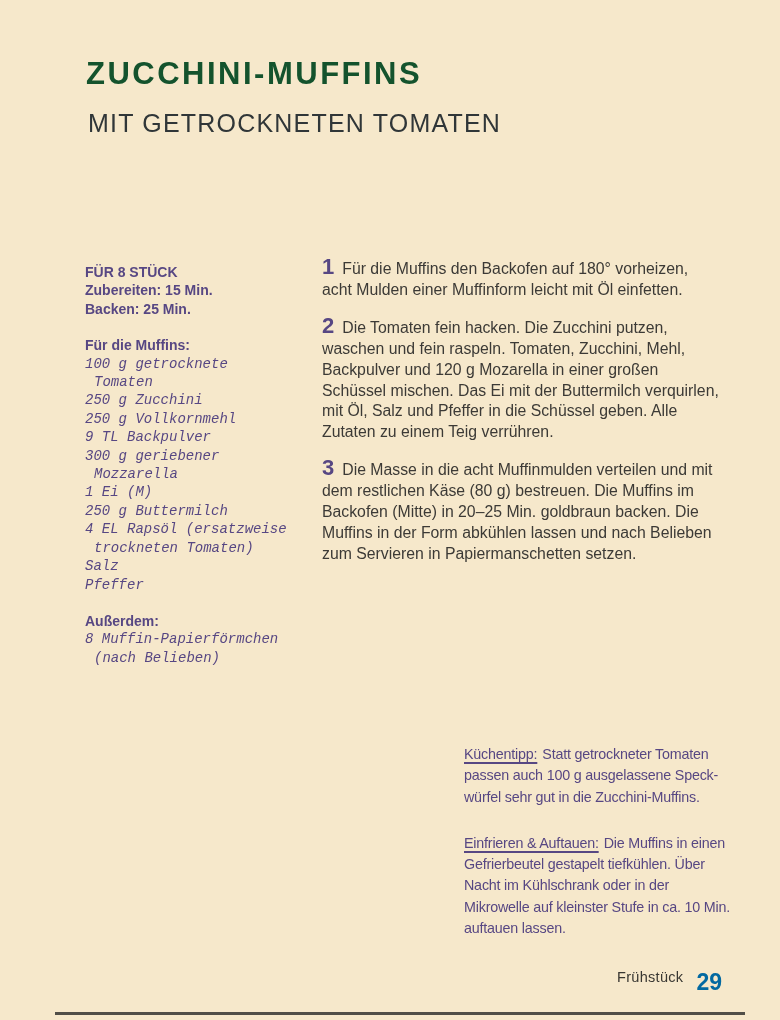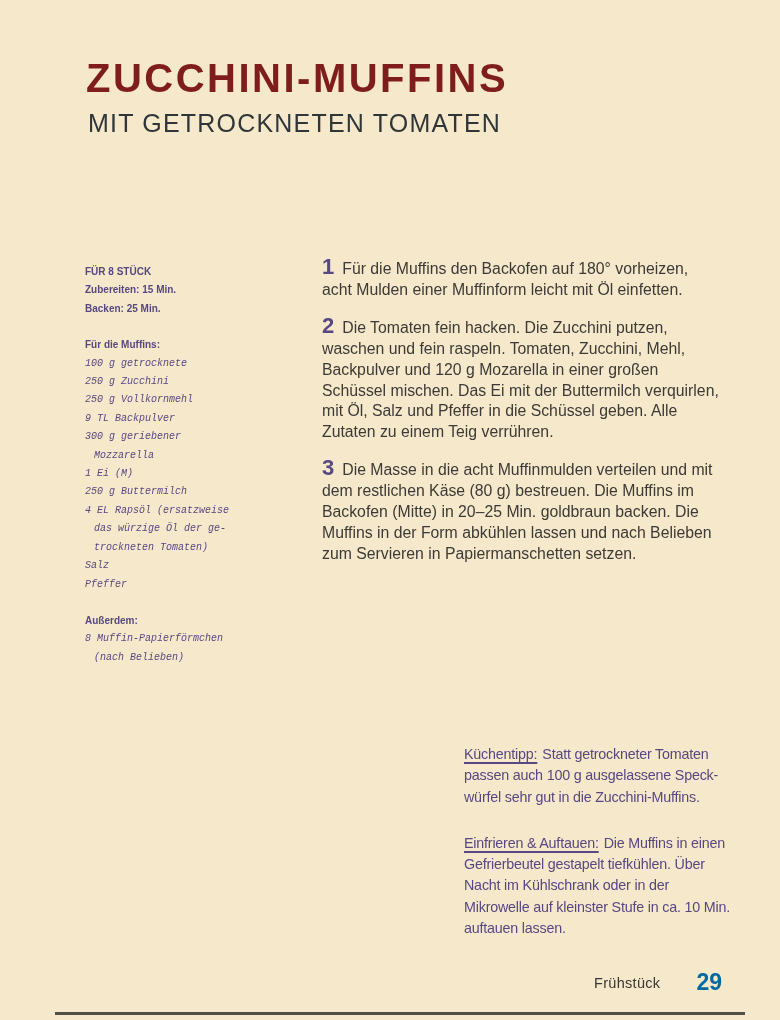--- a/index.html
+++ b/index.html
@@ -7,33 +7,33 @@
     position:relative;
     width:780px; height:1020px;
     background:#f6e8cb;
     font-family:"Liberation Sans", sans-serif;
     overflow:hidden;
   }
 
   
   .title {
     position:absolute; left:86px; top:56px;
-    font-size:40px; font-weight:700; letter-spacing:2.5px;
-    color:#7f1d1d; white-space:nowrap;
+    font-size:31px; font-weight:700; letter-spacing:2.5px;
+    color:#14532d; white-space:nowrap;
   }
   .subtitle {
     position:absolute; left:88px; top:109px;
     font-size:25px; font-weight:400; letter-spacing:1.2px;
     color:#303638; white-space:nowrap;
   }
 
   
   .sidebar {
     position:absolute; left:85px; top:263px; width:230px;
-    color:#574783; font-size:10px; line-height:18.4px;
+    color:#574783; font-size:14px; line-height:18.4px;
   }
   .ing { font-style:italic;font-family:Liberation Mono, monospace; }
   .ing.indent { padding-left:9px; }
   .sb-heading { font-weight:700; margin-top:18px; }
   .sb-meta { font-weight:700; }
 
   
   .steps {
     position:absolute; left:322px; top:256px; width:400px;
     color:#3c3a36; font-size:15.8px; line-height:20.9px;
@@ -53,21 +53,21 @@
   .tip2 { margin-top:25px !important; }
   .tip-label {
     font-weight:400; text-decoration:underline;
     text-decoration-thickness:1.5px; text-underline-offset:2.5px;
     margin-right:5px;
   }
 
   
   .footer {
     position:absolute; top:969px; right:58px;
-    display:flex; align-items:center; gap:36px;
+    display:flex; align-items:flex-start; gap:13px;
   }
   .footer-section { font-size:14.5px; color:#393732; letter-spacing:0.3px; }
   .footer-page { font-size:23px; font-weight:700; color:#0369a1; }
 
   
   .page-bottom-line {
     position:absolute; left:55px; top:1012px; width:690px; height:3px;
     background:#514e47;
   }
 </style>
@@ -80,29 +80,29 @@
   <div class="subtitle">MIT GETROCKNETEN TOMATEN</div>
 
   <aside class="sidebar">
     <div class="sb-meta">FÜR 8 STÜCK</div>
     <div class="sb-meta">Zubereiten: 15 Min.</div>
     <div class="sb-meta">Backen: 25 Min.</div>
 
     <div class="sb-heading">Für die Muffins:</div>
 
     <div class="ing">100 g getrocknete</div>
+    <div class="ing indent">Tomaten</div>
     <div class="ing">250 g Zucchini</div>
     <div class="ing">250 g Vollkornmehl</div>
     <div class="ing">9 TL Backpulver</div>
     <div class="ing">300 g geriebener</div>
     <div class="ing indent">Mozzarella</div>
     <div class="ing">1 Ei (M)</div>
     <div class="ing">250 g Buttermilch</div>
     <div class="ing">4 EL Rapsöl (ersatzweise</div>
-    <div class="ing indent">das würzige Öl der ge-</div>
     <div class="ing indent">trockneten Tomaten)</div>
     <div class="ing">Salz</div>
     <div class="ing">Pfeffer</div>
 
     <div class="sb-heading">Außerdem:</div>
     <div class="ing">8 Muffin-Papierförmchen</div>
     <div class="ing indent">(nach Belieben)</div>
   </aside>
 
   <main class="steps">

